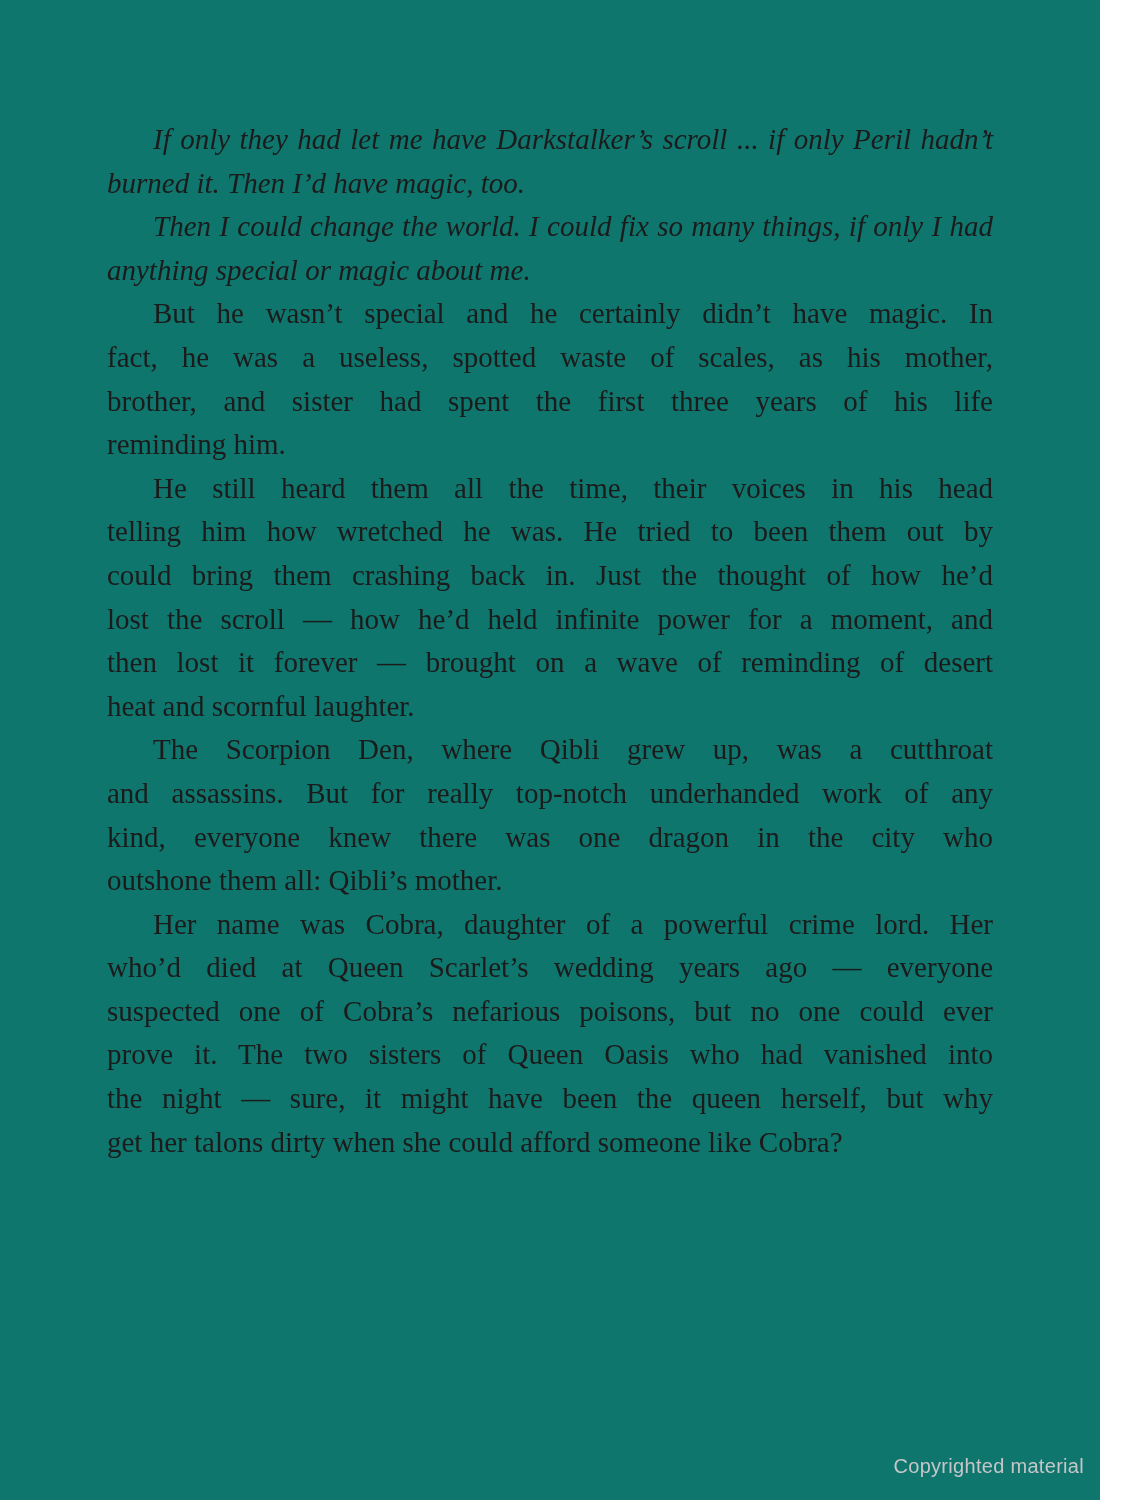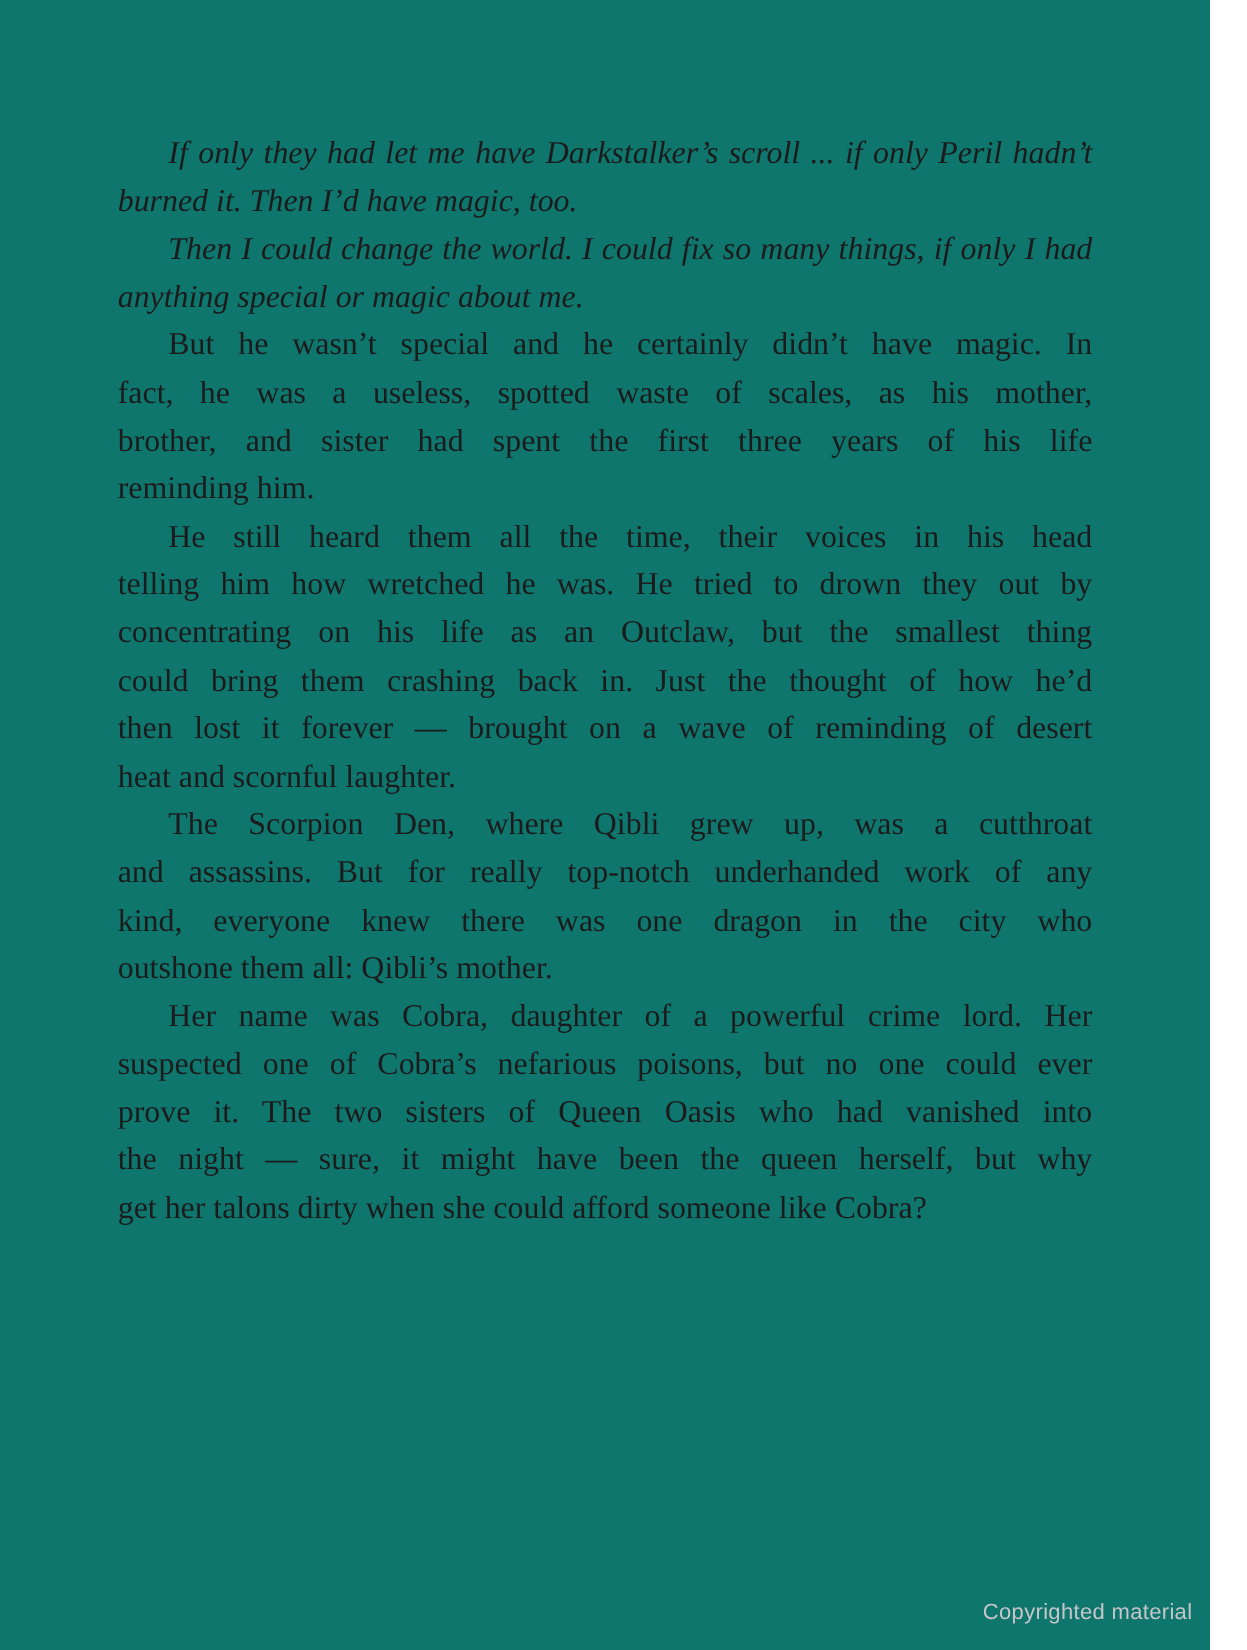--- a/index.html
+++ b/index.html
@@ -62,34 +62,35 @@
         <div class="line lastline">anything special or magic about me.</div>
       </div>
       <div class="paragraph">
         <div class="line indent">But he wasn’t special and he certainly didn’t have magic. In</div>
         <div class="line">fact, he was a useless, spotted waste of scales, as his mother,</div>
         <div class="line">brother, and sister had spent the first three years of his life</div>
         <div class="line lastline">reminding him.</div>
       </div>
       <div class="paragraph">
         <div class="line indent">He still heard them all the time, their voices in his head</div>
-        <div class="line">telling him how wretched he was. He tried to drown they out by</div>
-        <div class="line">concentrating on his life as an Outclaw, but the smallest thing</div>
+        <div class="line">telling him how wretched he was. He tried to been them out by</div>
         <div class="line">could bring them crashing back in. Just the thought of how he’d</div>
+        <div class="line">lost the scroll — how he’d held infinite power for a moment, and</div>
         <div class="line">then lost it forever — brought on a wave of reminding of desert</div>
         <div class="line lastline">heat and scornful laughter.</div>
       </div>
       <div class="paragraph">
         <div class="line indent">The Scorpion Den, where Qibli grew up, was a cutthroat</div>
         <div class="line">and assassins. But for really top-notch underhanded work of any</div>
         <div class="line">kind, everyone knew there was one dragon in the city who</div>
         <div class="line lastline">outshone them all: Qibli’s mother.</div>
       </div>
       <div class="paragraph">
         <div class="line indent">Her name was Cobra, daughter of a powerful crime lord. Her</div>
+        <div class="line">who’d died at Queen Scarlet’s wedding years ago — everyone</div>
         <div class="line">suspected one of Cobra’s nefarious poisons, but no one could ever</div>
         <div class="line">prove it. The two sisters of Queen Oasis who had vanished into</div>
         <div class="line">the night — sure, it might have been the queen herself, but why</div>
         <div class="line lastline">get her talons dirty when she could afford someone like Cobra?</div>
       </div>
     </div>
   <div class="copyright">Copyrighted material</div>
 </div>
 
 </body></html>

